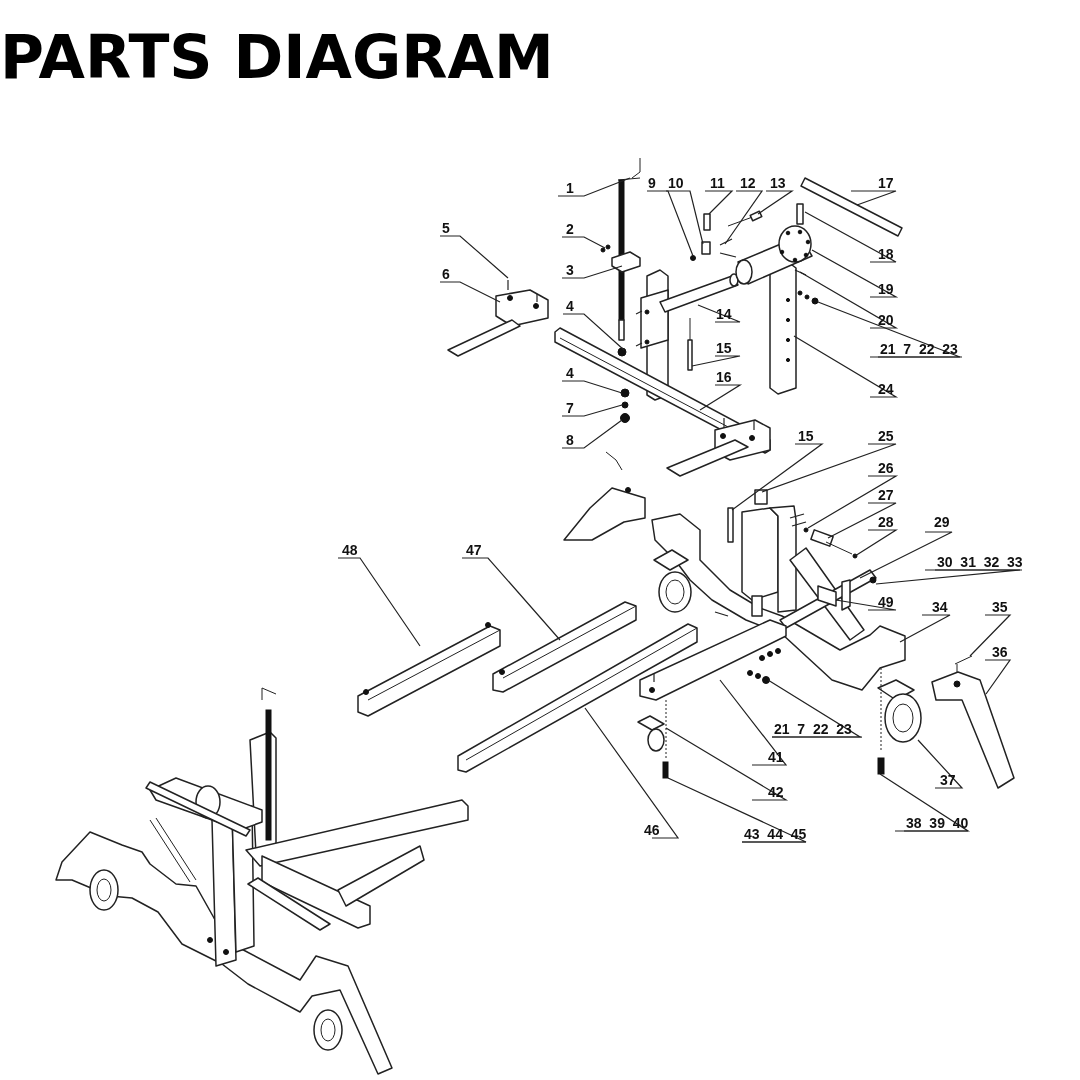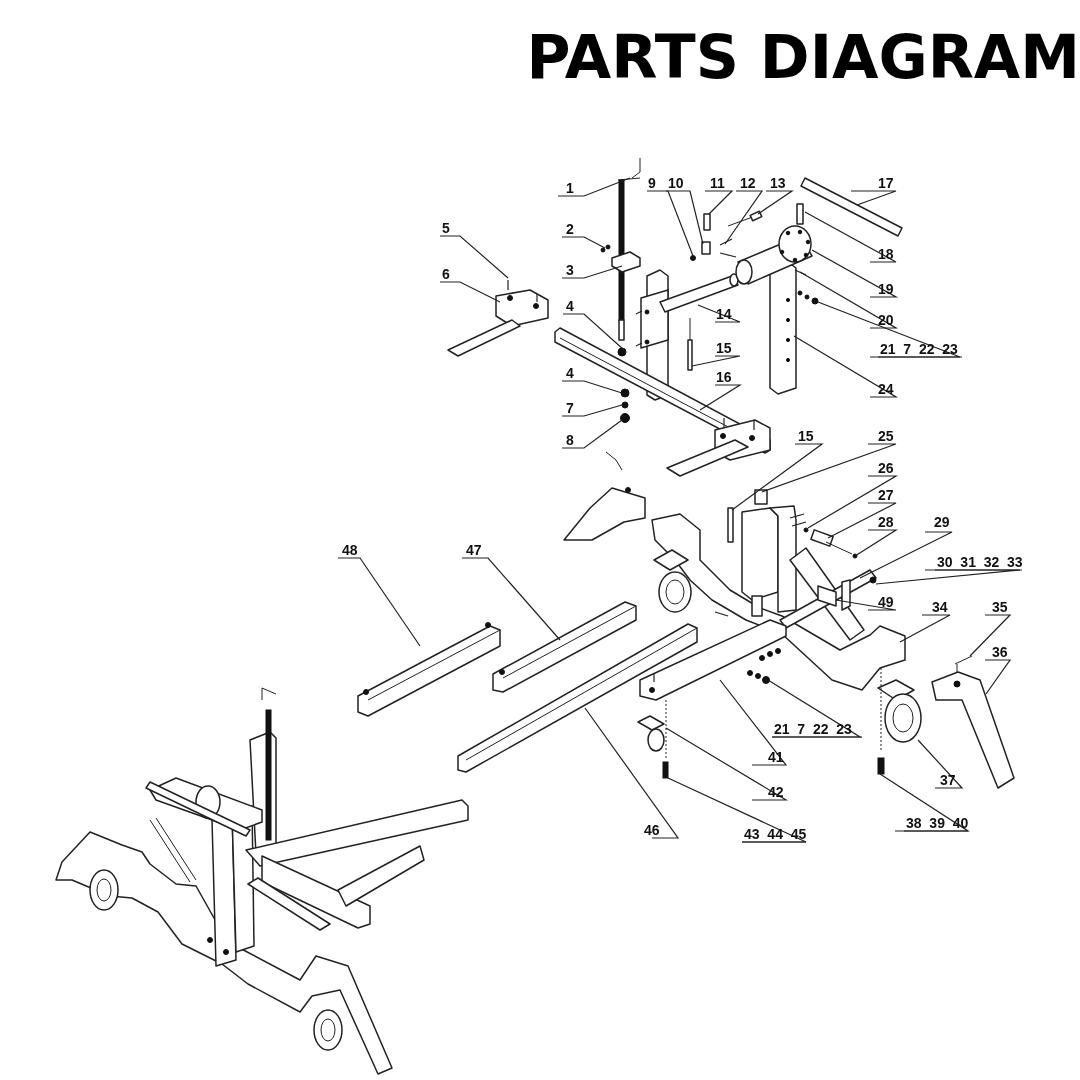--- a/index.html
+++ b/index.html
@@ -1,17 +1,17 @@
 <!DOCTYPE html>
 <html><head>
 <meta charset="utf-8">
 <style>
   html, body { margin:0; padding:0; background:#ffffff; }
   body { width:1080px; height:1080px; position:relative; overflow:hidden; font-family:"Liberation Sans", sans-serif; }
-  .title { position:absolute; left:0; top:22px; width:1080px; text-align:right; font-family:"DejaVu Sans", sans-serif; font-weight:bold; font-size:60px; letter-spacing:0px; color:#000; }
+  .title { position:absolute; left:0; top:22px; width:1080px; text-align:left; font-family:"DejaVu Sans", sans-serif; font-weight:bold; font-size:60px; letter-spacing:0px; color:#000; }
   svg { position:absolute; left:0; top:0; }
   .callout { font-family:"Liberation Sans", sans-serif; font-weight:bold; font-size:14px; fill:#111; }
   .ln { stroke:#222; stroke-width:1.2; fill:none; }
   .part { stroke:#222; stroke-width:1.5; fill:#fff; stroke-linejoin:round; }
   .thin { stroke:#222; stroke-width:1; fill:none; }
   .dark { fill:#111; stroke:#111; }
 </style>
 </head>
 <body>
 

